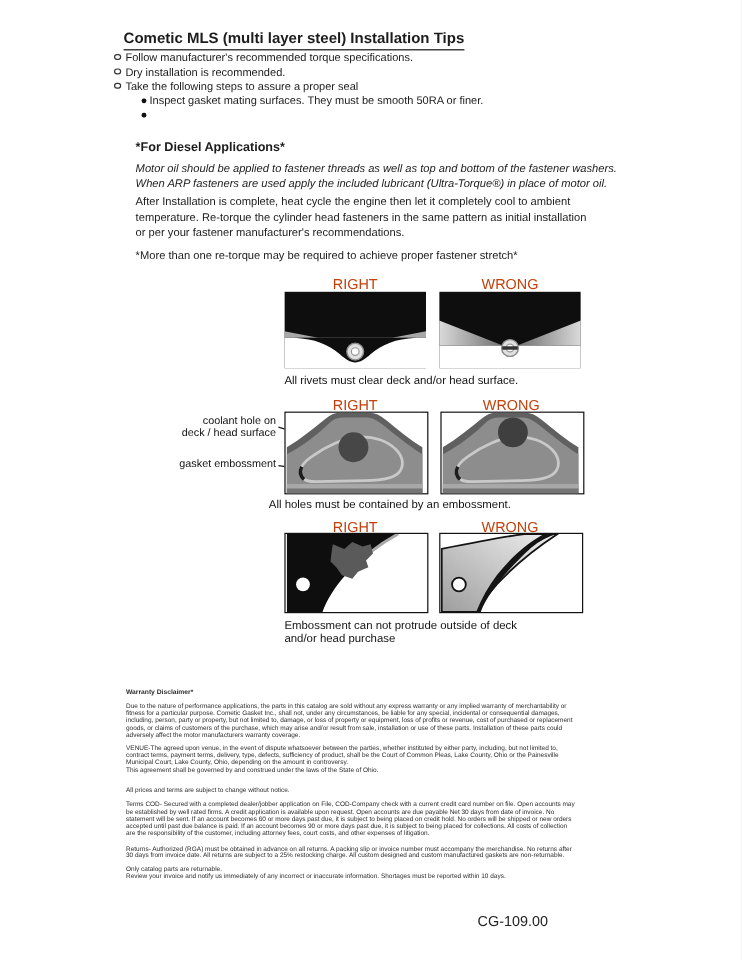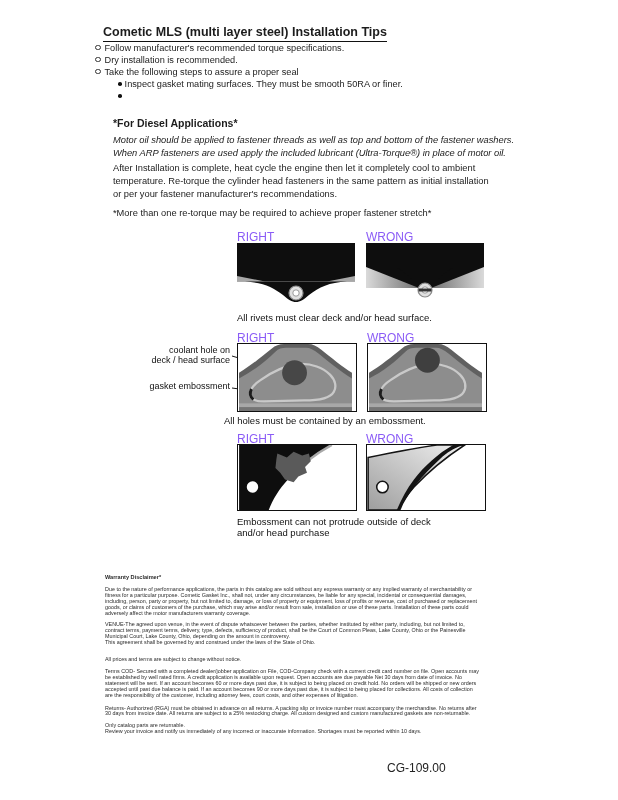--- a/index.html
+++ b/index.html
@@ -16,32 +16,32 @@
   .bullets{left:95px;top:42px;width:500px;}
   .bullet-line{font-size:9.2px;line-height:12px;white-space:nowrap;}
   .o-marker{display:inline-block;width:3.5px;height:3.5px;border:1px solid #333;border-radius:50%;margin-right:4px;position:relative;top:-1px;}
   .subbullets{left:118px;top:78px;width:490px;}
   .dot-marker{display:inline-block;width:3.6px;height:3.6px;background:#111;border-radius:50%;margin-right:3px;position:relative;top:-1px;}
   .h2{left:113px;top:117px;font-size:10.5px;font-weight:bold;white-space:nowrap;}
   .bodytext{font-size:9.3px;line-height:13px;white-space:pre-line;width:490px;}
   .p1{left:113px;top:134px;font-style:italic;}
   .p2{left:113px;top:162px;}
   .note{left:113px;top:207px;}
-  .dhdr{font-size:12px;width:118px;text-align:left;color:#8b5cf6;white-space:nowrap;}
+  .dhdr{font-size:12px;width:118px;text-align:center;color:#c2410c;white-space:nowrap;}
   .dbox{width:118px;background:#fff;}
   .dbox svg{display:block;}
   .bordered{border:1.6px solid #111;}
   .caption{font-size:9.5px;color:#111;white-space:pre-line;line-height:11px;}
   .dlabel{font-size:9px;line-height:10px;text-align:right;width:130px;white-space:pre-line;color:#111;}
   .legal{left:105px;top:575px;width:442px;font-size:5.4px;line-height:5.9px;color:#2b2b2b;}
   .legal .lh{font-weight:bold;font-size:5.6px;margin:0 0 6px 0;}
   .legal p{margin:0 0 6px 0;white-space:pre-line;}
   .legal p.mb11{margin-bottom:11px;}
   .legal p.mb7{margin-bottom:7px;}
-  .footer{left:387px;top:761px;font-size:12px;color:#222;white-space:nowrap;}
+  .footer{left:398px;top:761px;font-size:12px;color:#222;white-space:nowrap;}
 </style>
 </head>
 <body>
 
 <div class="page">
 
   <div class="abs bullets">
     <div class="bullet-line"><span class="o-marker"></span><span>Follow manufacturer's recommended torque specifications.</span></div>
     <div class="bullet-line"><span class="o-marker"></span><span>Dry installation is recommended.</span></div>
     <div class="bullet-line"><span class="o-marker"></span><span>Take the following steps to assure a proper seal</span></div>

